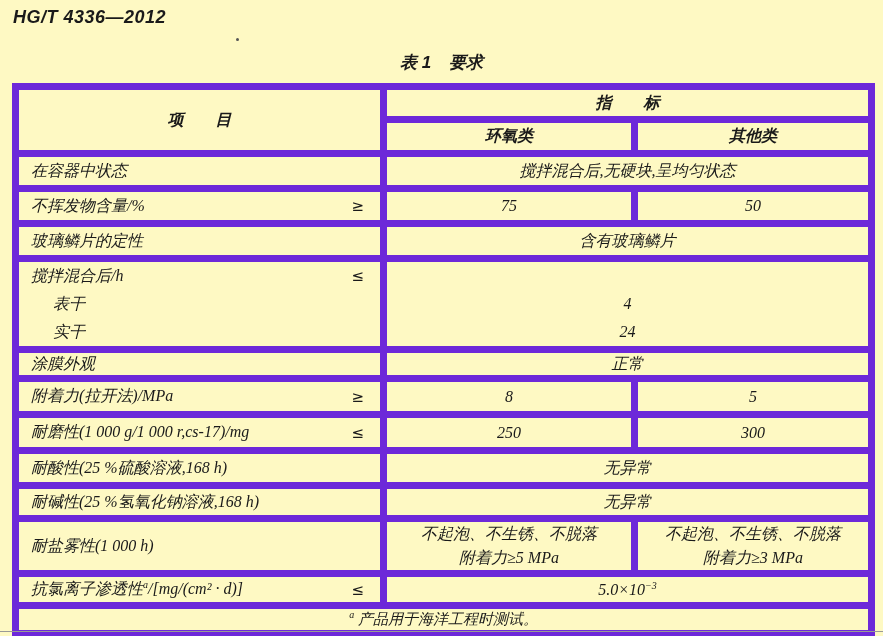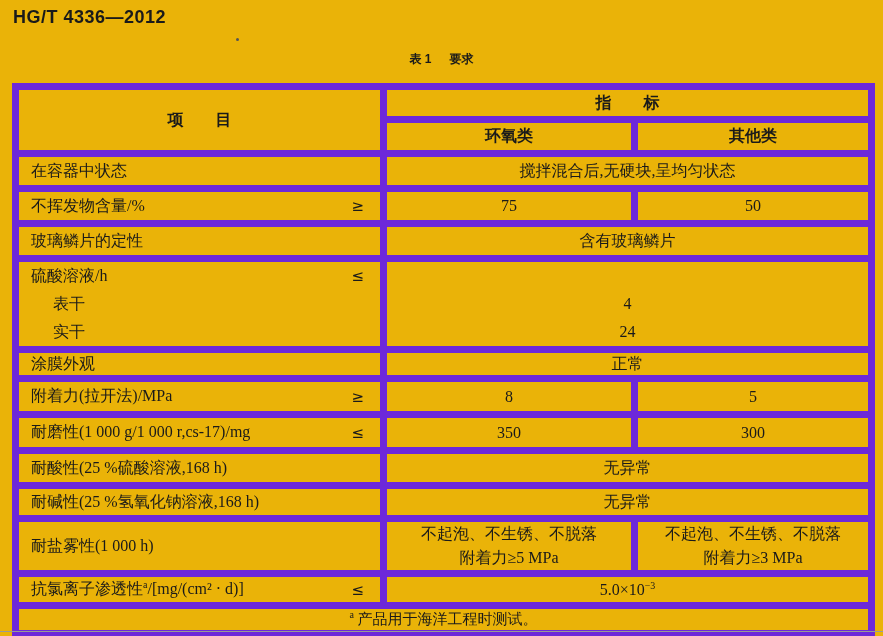--- a/index.html
+++ b/index.html
@@ -1,38 +1,39 @@
 <!DOCTYPE html>
 <html><head>
 <meta charset="utf-8">
 <style>
   html,body{margin:0;padding:0;}
   body{background:#e8e8e6;}
   .page{
     position:relative;
     width:883px;height:636px;
-    background:#eab308;
+    background:#fef9c3;
     overflow:hidden;
     font-family:"Liberation Serif","DejaVu Serif",serif;
     color:#1a1a1a;
+    font-style:italic;
   }
   .doc-number{
     position:absolute;left:13px;top:7px;
     font-family:"Liberation Sans","DejaVu Sans",sans-serif;
     font-weight:bold;font-size:18px;letter-spacing:0.5px;
   }
   .artifact-dot{
     position:absolute;left:236px;top:38px;width:3px;height:3px;
     background:#555;border-radius:50%;
   }
   .caption{
     position:absolute;left:0;top:51px;width:100%;
     text-align:center;
     font-family:"Liberation Sans","DejaVu Sans",sans-serif;
-    font-weight:bold;font-size:12px;
+    font-weight:bold;font-size:17px;
   }
   .caption .cap-no{margin-right:18px;}
   table.req{
     position:absolute;left:12px;top:83px;
     width:856px;
     border-collapse:collapse;table-layout:fixed;
     border:2px solid #161616;
     font-size:16px;
   }
   table.req td{
@@ -126,21 +127,21 @@
               <span>玻璃鳞片的定性</span>
             </div>
       </td>
       <td colspan="2">含有玻璃鳞片</td>
     </tr>
 
     <tr class="tr-85">
       <td class="item">
         <div class="multiline">
           <div class="ln" style="display:flex;justify-content:space-between;align-items:center;">
-            <span>硫酸溶液/h</span>
+            <span>搅拌混合后/h</span>
             <span class="sym">≤</span>
           </div>
           <div class="ln sub-indent">表干</div>
           <div class="ln sub-indent">实干</div>
         </div>
       </td>
       <td colspan="2">
         <div class="multiline">
           <div class="ln"></div>
           <div class="ln">4</div>
@@ -169,21 +170,21 @@
       <td>5</td>
     </tr>
 
     <tr class="tr-36">
       <td class="item">
         <div class="item-flex">
           <span>耐磨性(1 000 g/1 000 r,cs-17)/mg</span>
           <span class="sym">≤</span>
         </div>
       </td>
-      <td>350</td>
+      <td>250</td>
       <td>300</td>
     </tr>
 
     <tr class="tr-35">
       <td class="item">
         <div class="item-flex">
               <span>耐酸性(25 %硫酸溶液,168 h)</span>
             </div>
       </td>
       <td colspan="2">无异常</td>

